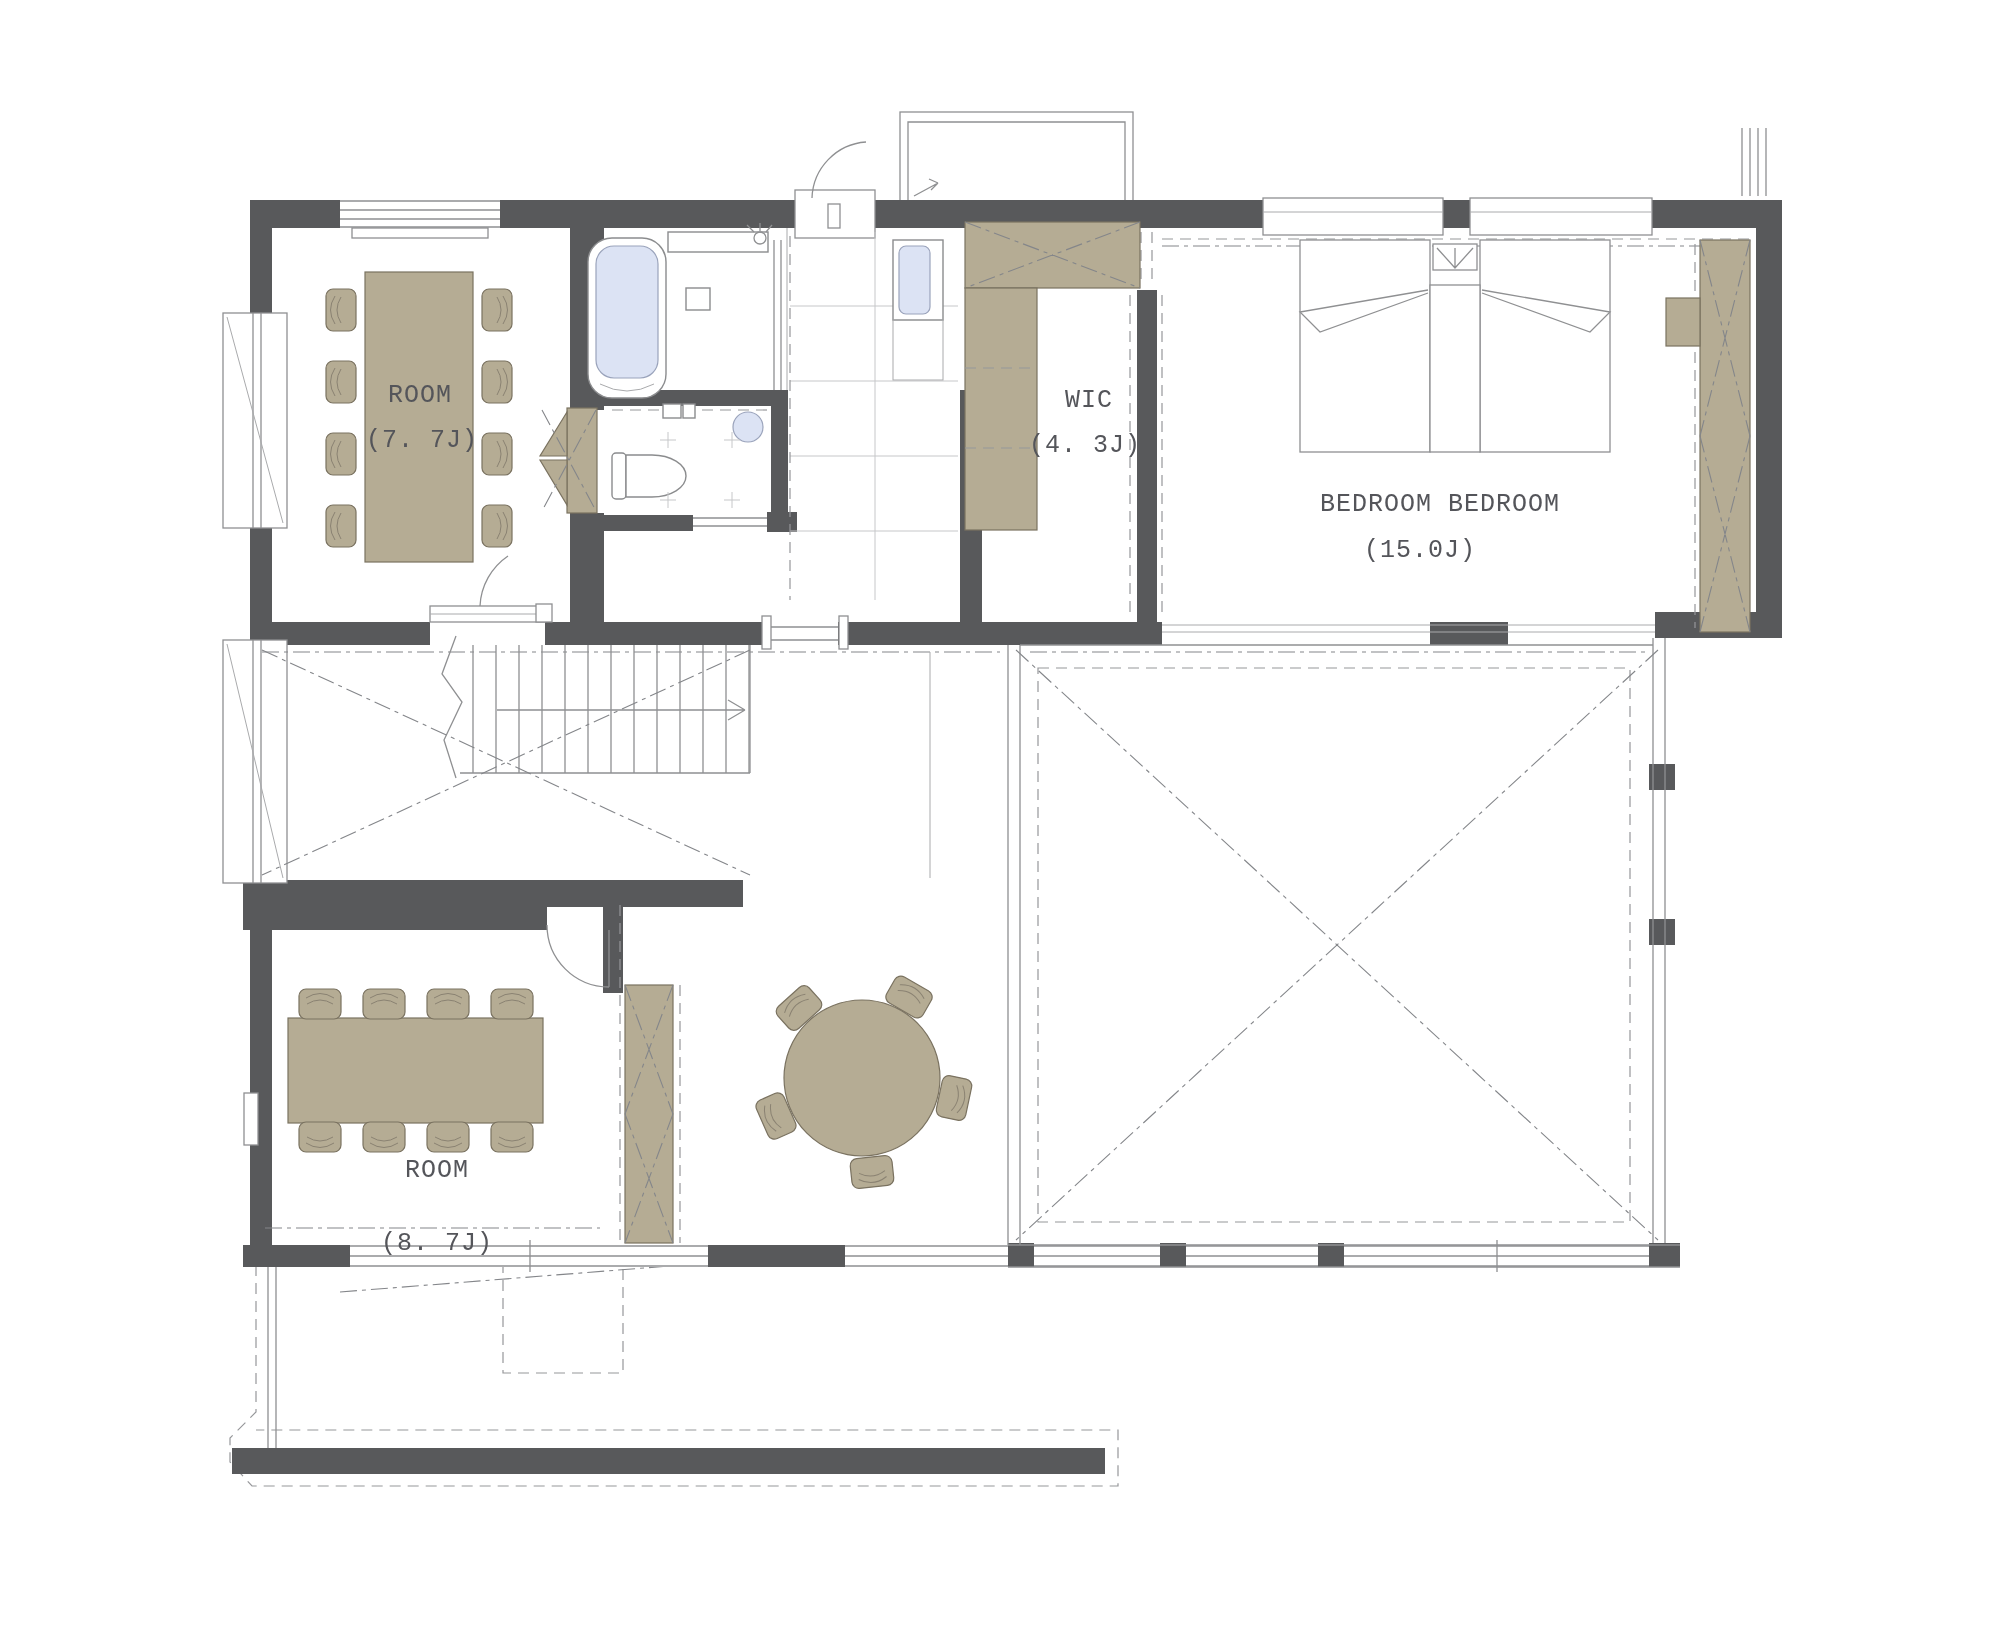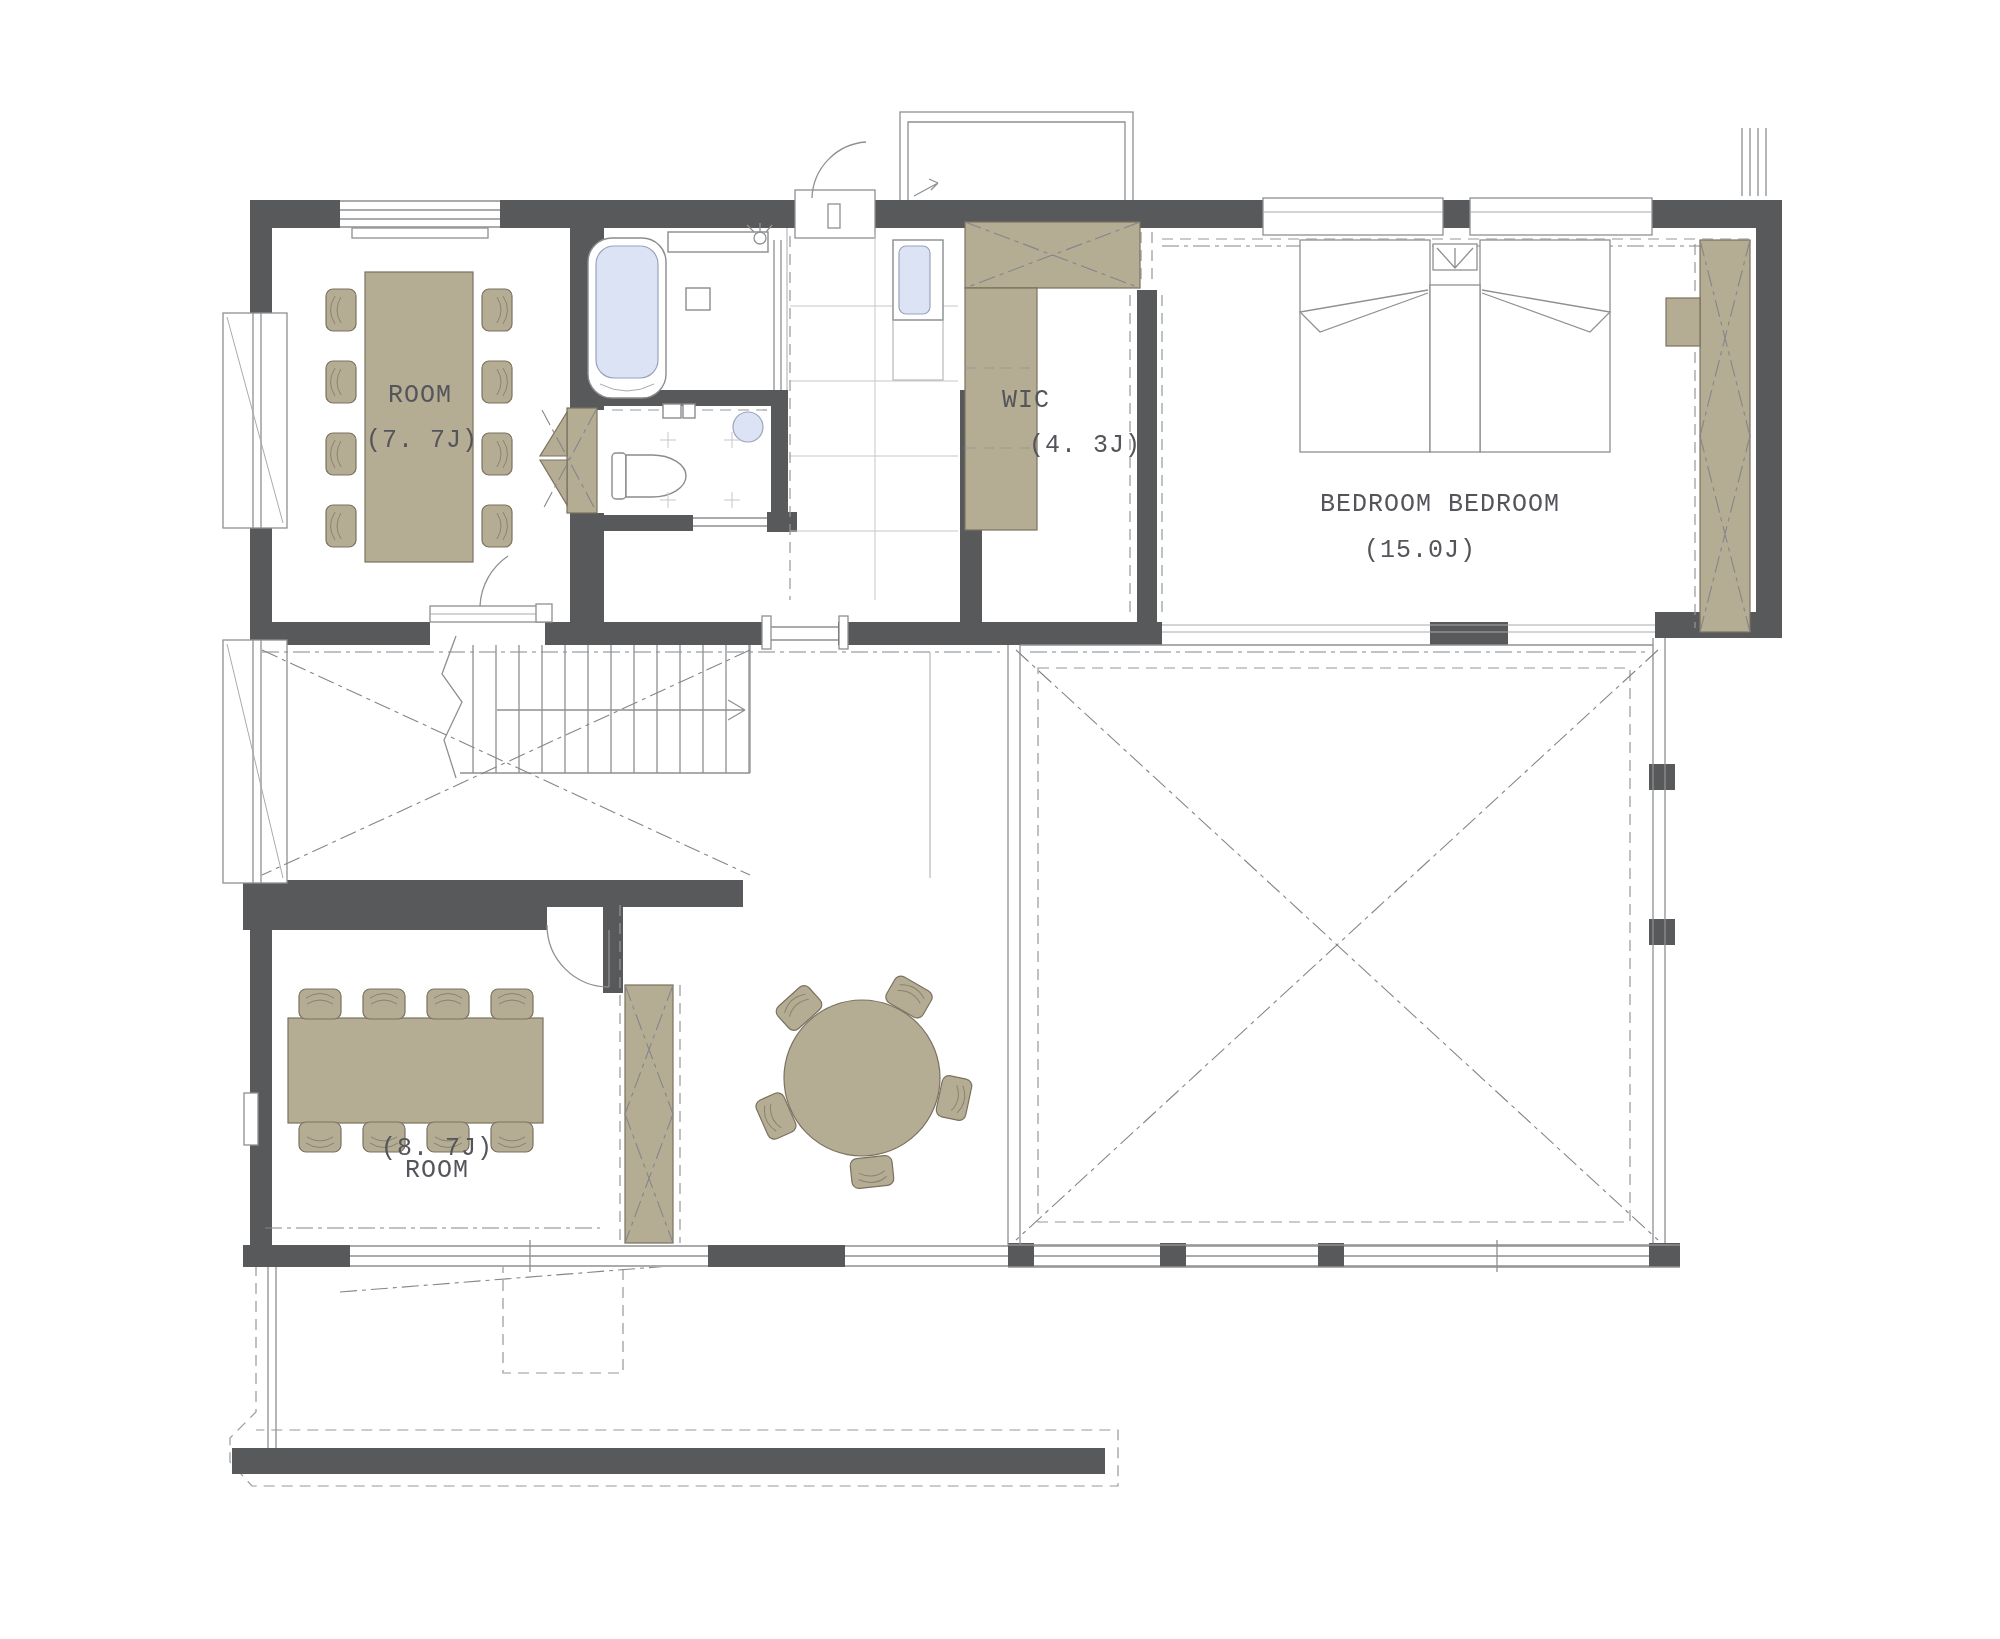--- a/index.html
+++ b/index.html
@@ -289,19 +289,19 @@
     <use href="#chair" transform="translate(909 997) rotate(30)"></use>
     <use href="#chair" transform="translate(799 1008) rotate(-42)"></use>
     <use href="#chair" transform="translate(954 1098) rotate(102)"></use>
     <use href="#chair" transform="translate(872 1172) rotate(174)"></use>
     <use href="#chair" transform="translate(776 1116) rotate(246)"></use>
   </g>
 </svg>
 
   <div class="lbl" style="left:420px;top:383px">ROOM</div>
   <div class="lbl" style="left:422px;top:428px">(7. 7J)</div>
-  <div class="lbl" style="left:1026px;top:388px">WIC</div>
+  <div class="lbl" style="left:1089px;top:388px">WIC</div>
   <div class="lbl" style="left:1085px;top:433px">(4. 3J)</div>
   <div class="lbl" style="left:1440px;top:492px">BEDROOM BEDROOM</div>
   <div class="lbl" style="left:1420px;top:538px">(15.0J)</div>
   <div class="lbl" style="left:437px;top:1158px">ROOM</div>
-  <div class="lbl" style="left:437px;top:1136px">(8. 7J)</div>
+  <div class="lbl" style="left:437px;top:1231px">(8. 7J)</div>
 </div>
 
 </body></html>

